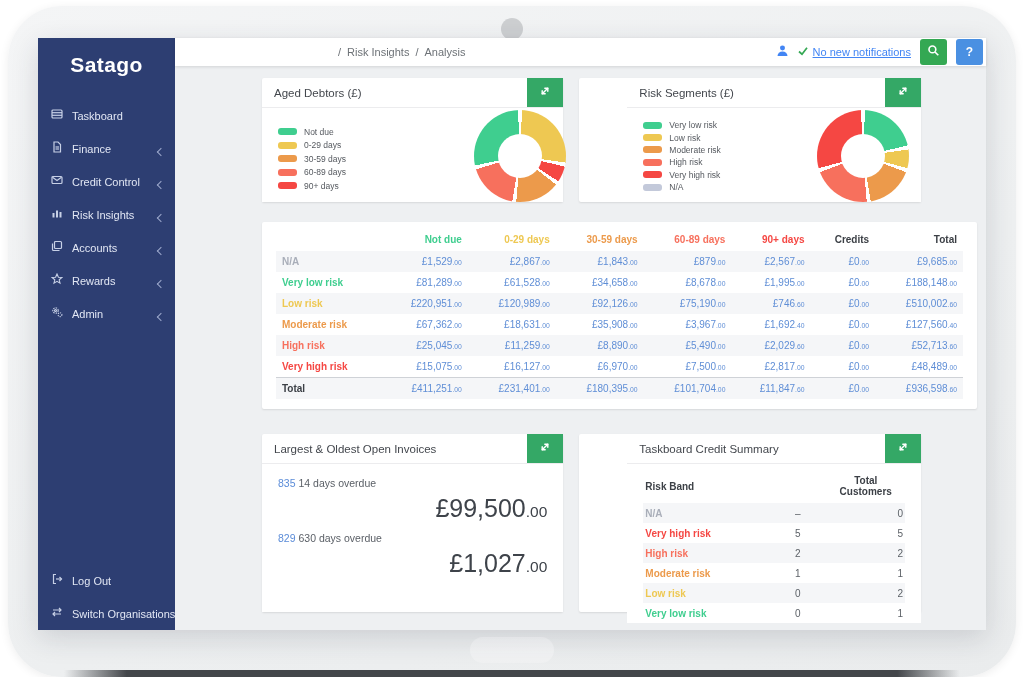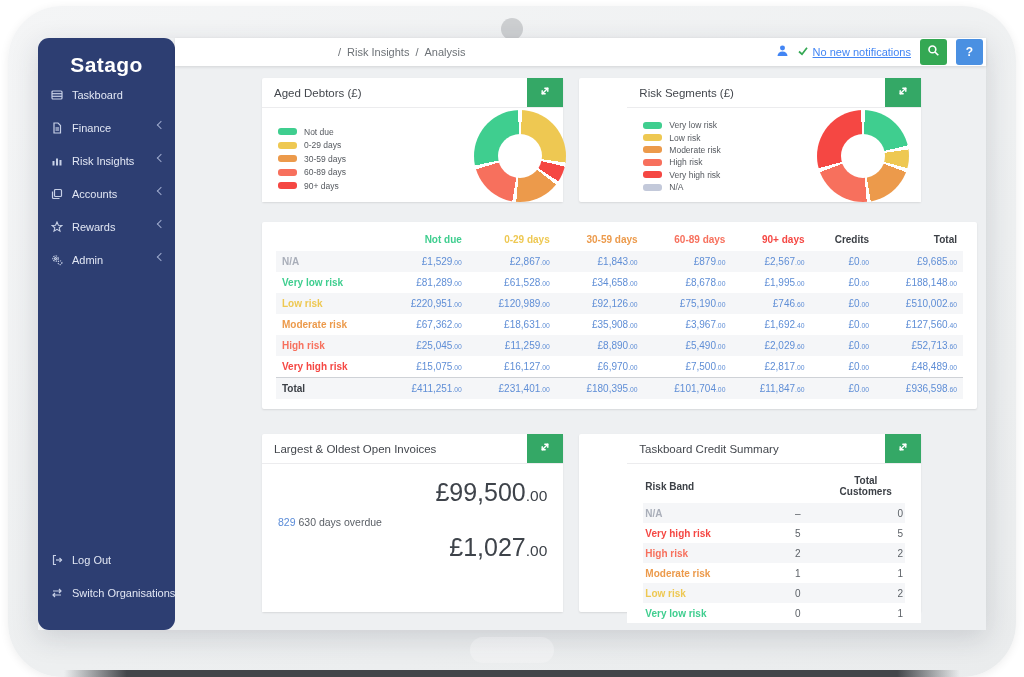--- a/index.html
+++ b/index.html
@@ -15,23 +15,23 @@
   .chin-pill{position:absolute;bottom:14px;left:50%;margin-left:-42px;width:84px;height:26px;
           border-radius:14px;background:linear-gradient(180deg,#f6f7f8,#f0f1f2);}
   .bottom-edge{position:absolute;bottom:0;left:56px;right:56px;height:7px;
           background:linear-gradient(90deg,rgba(64,67,70,0),#43464a 7%,#43464a 93%,rgba(64,67,70,0));}
 
   
   .screen{position:absolute;left:38px;top:38px;width:948px;height:592px;display:flex;
           box-shadow:0 8px 26px rgba(35,45,60,.16);background:#eef0f2;}
 
   
-  .sidebar{width:137px;flex-shrink:0;background:#2d3e72;color:#dde2f0;display:flex;flex-direction:column;border-radius:11px;}
+  .sidebar{width:137px;flex-shrink:0;background:#2d3e72;color:#dde2f0;display:flex;flex-direction:column;}
   .logo{margin:15px 0 12px;text-align:center;font-size:21px;font-weight:bold;color:#fff;letter-spacing:.4px;}
-  .nav-item{display:flex;align-items:flex-start;gap:9px;height:33px;padding:0 11px 0 13px;
+  .nav-item{display:flex;align-items:flex-end;gap:9px;height:33px;padding:0 11px 0 13px;
             font-size:11px;color:#e2e7f4;cursor:pointer;white-space:nowrap;}
   .nav-item svg{flex-shrink:0;}
   .chev{width:5px;height:5px;border-left:1.5px solid #9eaacd;border-bottom:1.5px solid #9eaacd;
         transform:rotate(45deg);margin-left:auto;}
   .side-footer{margin-top:auto;margin-bottom:10px;}
 
   
   .right{flex:1;display:flex;flex-direction:column;min-width:0;}
   .topbar{height:28px;background:#fff;box-shadow:0 1px 3px rgba(0,0,0,.12);display:flex;
           align-items:center;position:relative;z-index:3;}
@@ -133,20 +133,28 @@
       <div class="nav-item">
         <span><svg width="12" height="12" viewBox="0 0 12 12" fill="none" stroke="#c7d0e6" stroke-width="1.2">
               <path d="M3 1h4l2.5 2.5V11H3z"></path>
               <line x1="4.5" y1="6" x2="8" y2="6"></line>
               <line x1="4.5" y1="8" x2="8" y2="8"></line>
             </svg></span>
         <span>Finance</span>
         <span class="chev"></span>
       </div>
       <div class="nav-item">
+        <span><svg width="12" height="12" viewBox="0 0 12 12" fill="none" stroke="#c7d0e6" stroke-width="1.2">
+              <rect x="1" y="2.5" width="10" height="7" rx="1"></rect>
+              <polyline points="1.5,3.2 6,6.6 10.5,3.2"></polyline>
+            </svg></span>
+        <span>Credit Control</span>
+        <span class="chev"></span>
+      </div>
+      <div class="nav-item">
         <span><svg width="12" height="12" viewBox="0 0 12 12" fill="#c7d0e6">
               <rect x="1.5" y="6" width="2" height="4.5"></rect>
               <rect x="5" y="3.5" width="2" height="7"></rect>
               <rect x="8.5" y="5" width="2" height="5.5"></rect>
             </svg></span>
         <span>Risk Insights</span>
         <span class="chev"></span>
       </div>
       <div class="nav-item">
         <span><svg width="12" height="12" viewBox="0 0 12 12" fill="none" stroke="#c7d0e6" stroke-width="1.2">
@@ -404,20 +412,24 @@
               <span>Largest &amp; Oldest Open Invoices</span>
               <button class="expand-btn">
                 <span><svg width="12" height="12" viewBox="0 0 12 12" fill="none" stroke="#fff" stroke-width="1.4" stroke-linecap="round" stroke-linejoin="round">
                       <line x1="3.2" y1="8.8" x2="8.8" y2="3.2"></line>
                       <polyline points="5.8,3.2 8.8,3.2 8.8,6.2"></polyline>
                       <polyline points="3.2,5.8 3.2,8.8 6.2,8.8"></polyline>
                     </svg></span>
               </button>
             </div>
             <div class="invoice-body">
+              <div class="inv-line">
+                <a class="inv-num">835</a>
+                <span>14 days overdue</span>
+              </div>
               <div class="inv-amount money">£99,500<span class="dec">.00</span></div>
               <div class="inv-line">
                 <a class="inv-num">829</a>
                 <span>630 days overdue</span>
               </div>
               <div class="inv-amount money">£1,027<span class="dec">.00</span></div>
             </div>
           </section>
 
           <section class="card tall-card w-right">

